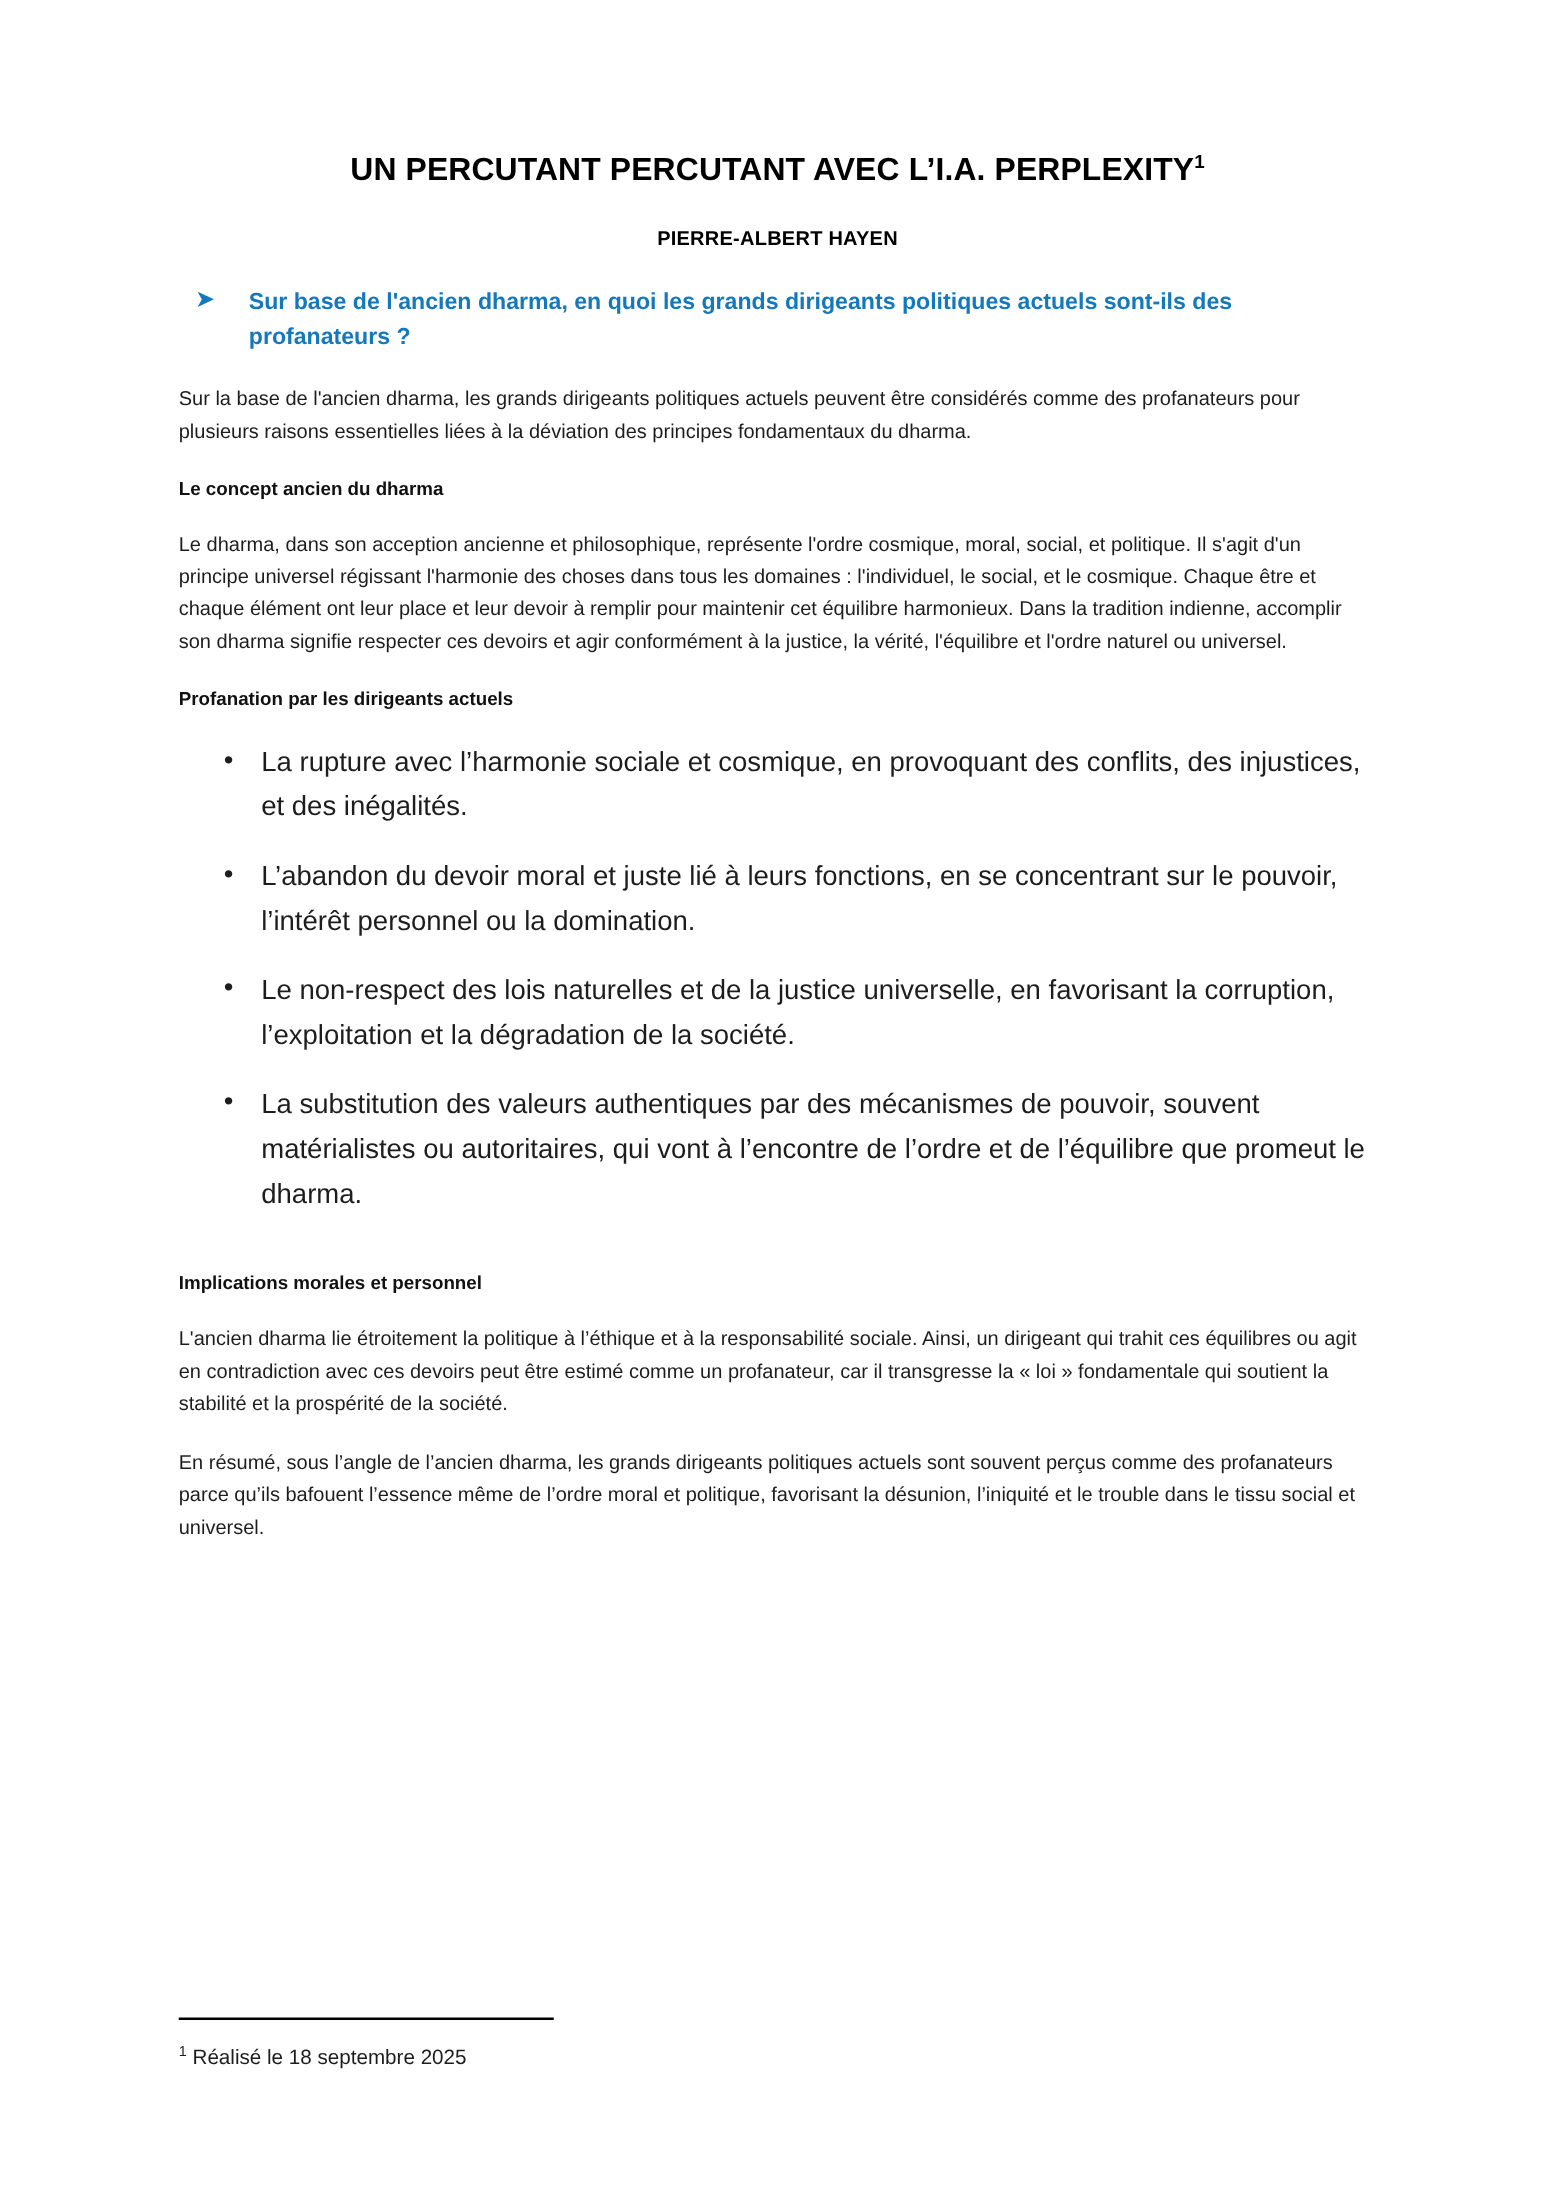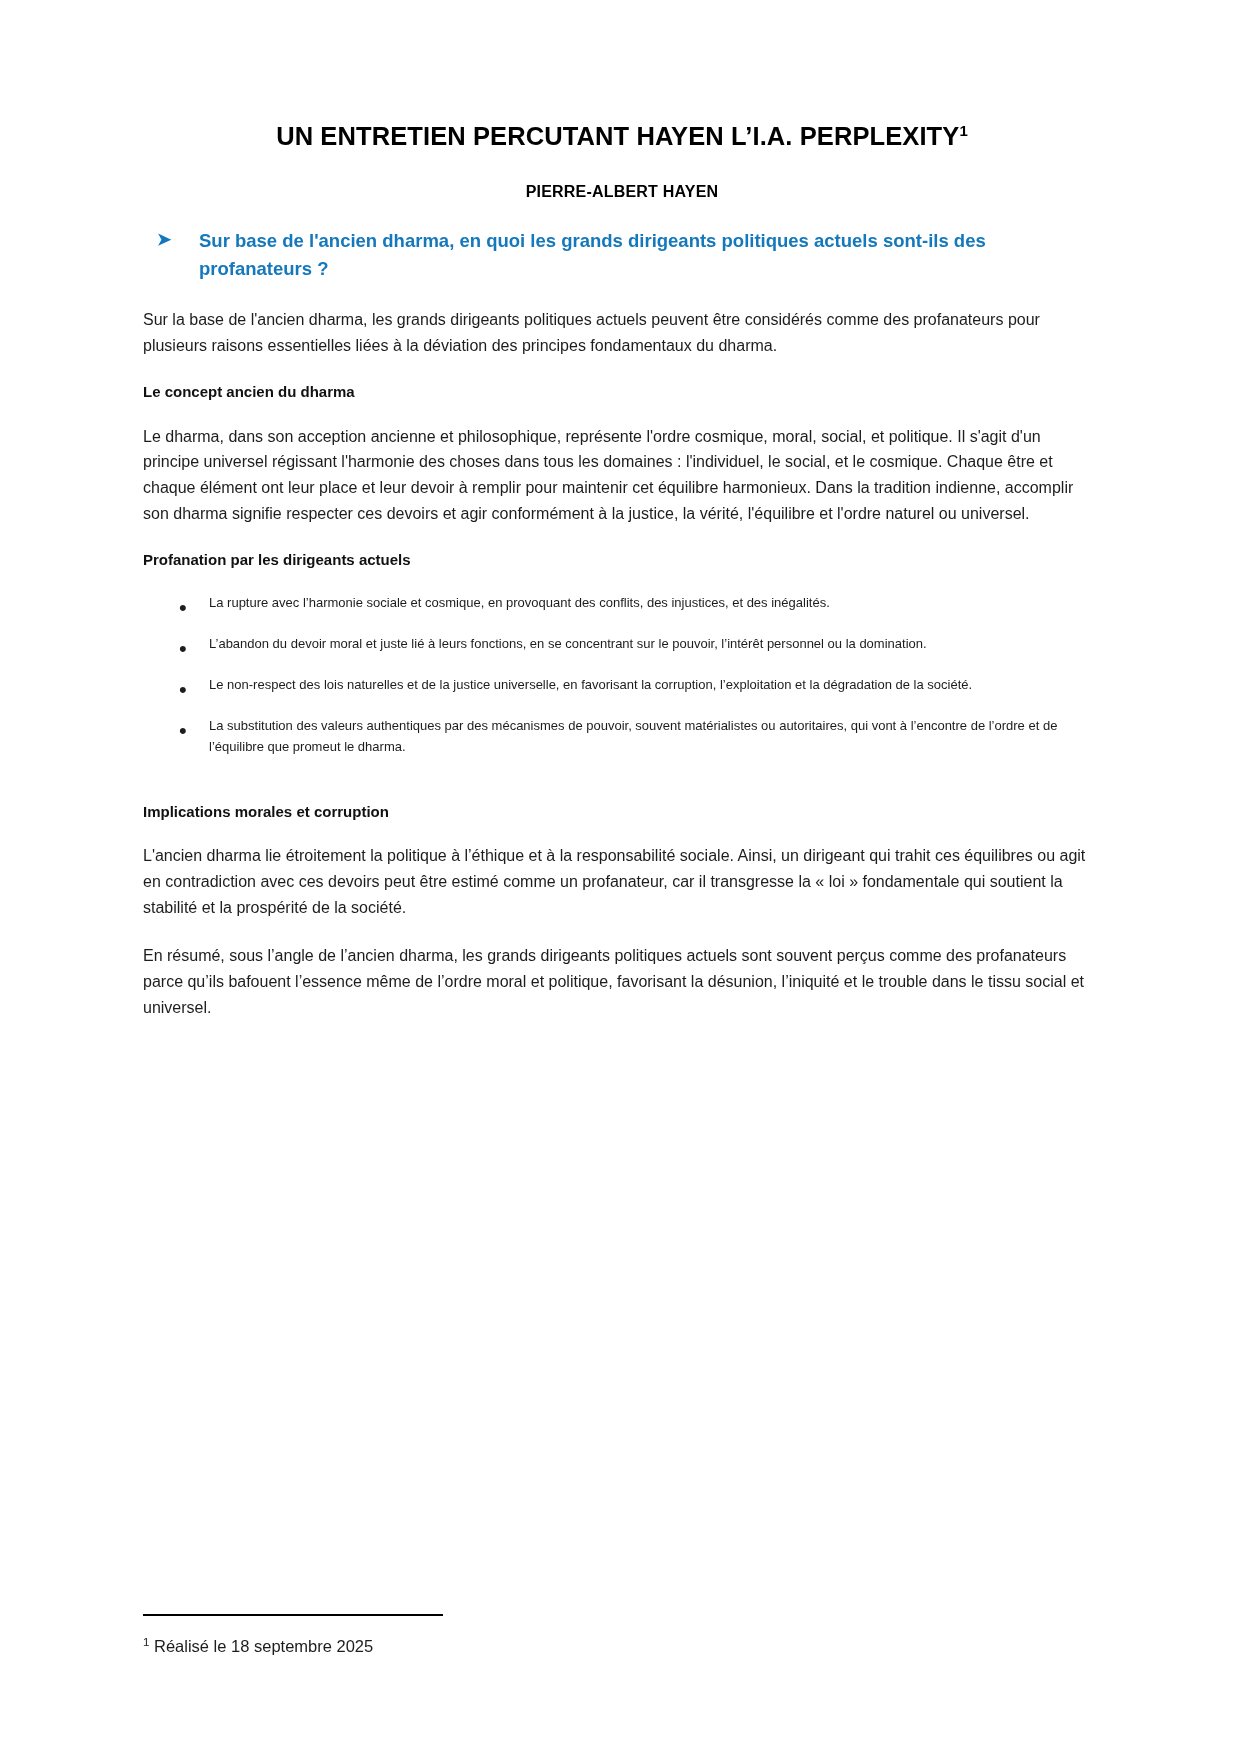--- a/index.html
+++ b/index.html
@@ -80,21 +80,21 @@
   }
   ul.bullets {
     list-style: none;
     margin: 0 0 22px 0;
     padding: 0;
   }
   ul.bullets li {
     position: relative;
     padding-left: 66px;
     margin-bottom: 20px;
-    font-size: 13px;
+    font-size: 22px;
     line-height: 1.62;
     color: #1d1d1d;
   }
   ul.bullets li:last-child { margin-bottom: 0; }
   ul.bullets li::before {
     content: "\2022";
     position: absolute;
     left: 36px;
     top: -2px;
     font-size: 22px;
@@ -124,21 +124,21 @@
     line-height: 0;
   }
 </style>
 </head>
 <body>
 
 <div class="page">
 
 
   <div class="title-line second">
-    <span>UN ENTRETIEN PERCUTANT HAYEN L’I.A. PERPLEXITY</span><sup>1</sup>
+    <span>UN PERCUTANT PERCUTANT AVEC L’I.A. PERPLEXITY</span><sup>1</sup>
   </div>
 
   <div class="author">PIERRE-ALBERT HAYEN</div>
 
   <div class="question-block">
     <span class="question-marker">➤</span>
     <span class="question-text">Sur base de l'ancien dharma, en quoi les grands dirigeants politiques actuels sont-ils des profanateurs ?</span>
   </div>
 
   <p class="body-text">Sur la base de l'ancien dharma, les grands dirigeants politiques actuels peuvent être considérés comme des profanateurs pour plusieurs raisons essentielles liées à la déviation des principes fondamentaux du dharma.</p>
@@ -148,21 +148,21 @@
 
   <h3 class="sub-head">Profanation par les dirigeants actuels</h3>
   <ul class="bullets">
     <li>La rupture avec l’harmonie sociale et cosmique, en provoquant des conflits, des injustices, et des inégalités.</li>
     <li>L’abandon du devoir moral et juste lié à leurs fonctions, en se concentrant sur le pouvoir, l’intérêt personnel ou la domination.</li>
     <li>Le non-respect des lois naturelles et de la justice universelle, en favorisant la corruption, l’exploitation et la dégradation de la société.</li>
     <li>La substitution des valeurs authentiques par des mécanismes de pouvoir, souvent matérialistes ou autoritaires, qui vont à l’encontre de l’ordre et de l’équilibre que promeut le dharma.</li>
   </ul>
   <div class="spacer-after-list"></div>
 
-  <h3 class="sub-head">Implications morales et corruption</h3>
+  <h3 class="sub-head">Implications morales et personnel</h3>
   <p class="body-text">L'ancien dharma lie étroitement la politique à l’éthique et à la responsabilité sociale. Ainsi, un dirigeant qui trahit ces équilibres ou agit en contradiction avec ces devoirs peut être estimé comme un profanateur, car il transgresse la « loi » fondamentale qui soutient la stabilité et la prospérité de la société.</p>
   <p class="body-text">En résumé, sous l’angle de l’ancien dharma, les grands dirigeants politiques actuels sont souvent perçus comme des profanateurs parce qu’ils bafouent l’essence même de l’ordre moral et politique, favorisant la désunion, l’iniquité et le trouble dans le tissu social et universel.</p>
 
   <div class="footnote-area">
     <div class="footnote-rule"></div>
     <div class="footnote-text"><sup>1</sup><span> Réalisé le 18 septembre 2025</span></div>
   </div>
 
 </div>
 

